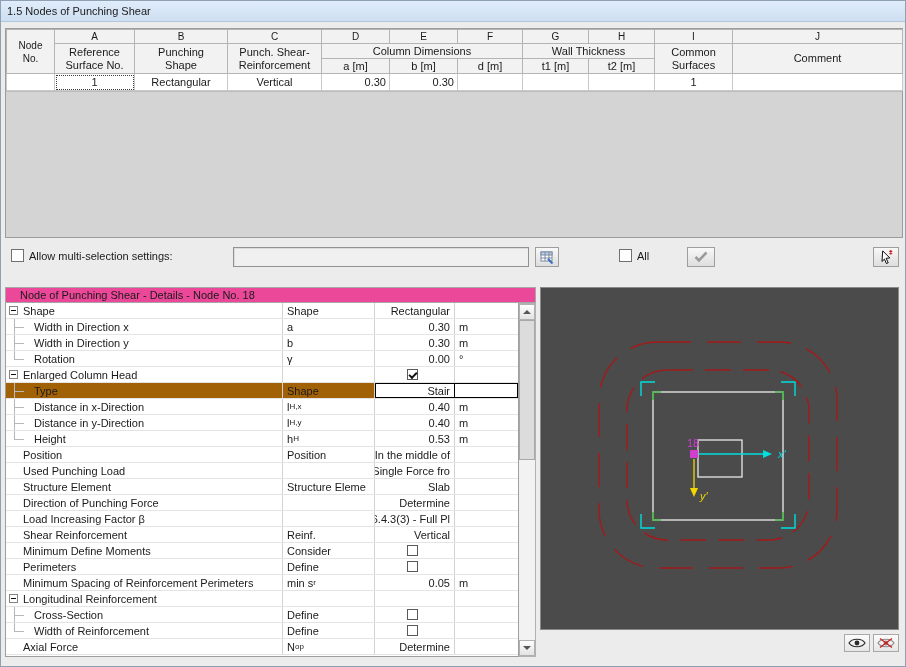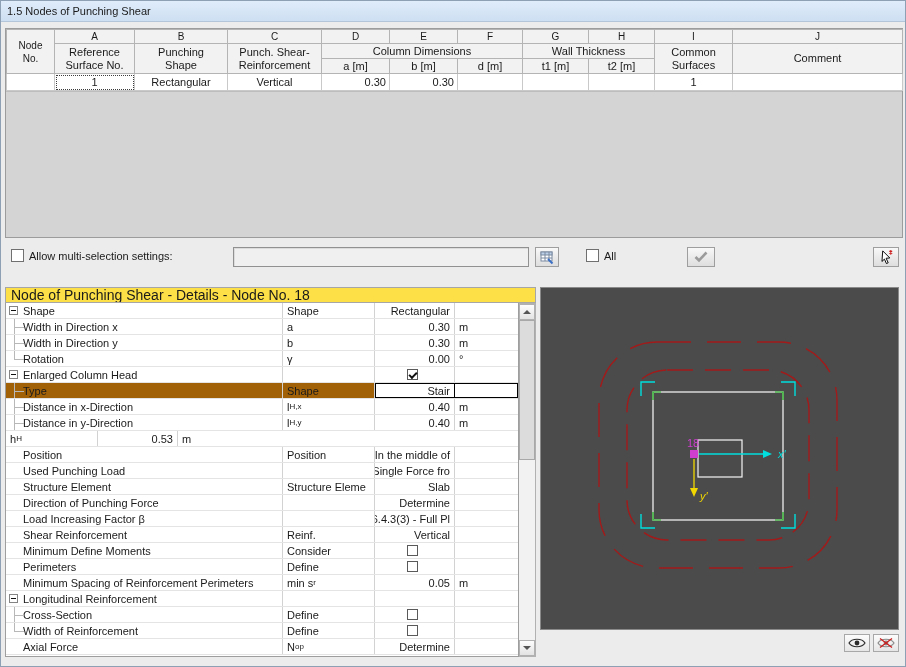--- a/index.html
+++ b/index.html
@@ -22,37 +22,37 @@
   td.node{background:#2e63c4;color:#fff;text-align:center;border-color:#8f8f8f}
   td.center{text-align:center}
   td.num{text-align:right}
   td.focus{outline:1px dotted #3c3c3c;outline-offset:-2px}
   .filler{height:146px;background:#d4d4d4;border-top:1px solid #bdbdbd}
 
   
   .multirow{position:absolute;left:4px;top:244px;width:898px;height:24px}
   .chkwrap{position:absolute;top:4px;display:flex;align-items:center;gap:5px;cursor:default}
   .chk-allow{left:6px}
-  .chk-all{left:581px}
+  .chk-all{left:614px}
   .checkbox{width:13px;height:13px;border:1px solid #707070;background:#fff;display:inline-block}
   input.multi{position:absolute;left:228px;top:2px;width:296px;height:20px;border:1px solid #919191;background:#f0f0f0;box-shadow:inset 1px 1px 0 #dcdcdc;font-family:inherit;font-size:11px;padding:0 3px}
   .btn{border:1px solid #9e9e9e;background:linear-gradient(#f8f8f8,#dedede);display:flex;align-items:center;justify-content:center;cursor:default}
   .applybtn{position:absolute;left:530px;top:2px;width:24px;height:20px}
   .checkbtn{position:absolute;left:682px;top:2px;width:28px;height:20px}
   .pickbtn{position:absolute;right:4px;top:2px;width:26px;height:20px}
 
   
   .details{position:absolute;left:4px;top:286px;width:531px}
-  .details-header{height:16px;background:#fde047;border:1px solid #a6a6a6;font-size:14px;line-height:14px;padding-left:5px;overflow:hidden;white-space:nowrap}
+  .details-header{height:16px;background:#ec4899;border:1px solid #a6a6a6;font-size:11px;line-height:14px;padding-left:14px;overflow:hidden;white-space:nowrap}
   .details-body{display:flex;height:354px}
   .details-table{width:514px;background:#fff;border:1px solid #9e9e9e;border-top:none;overflow:hidden}
   .d-row{display:flex;height:16px;font-size:11px;border-bottom:1px solid #e4e4e4;align-items:stretch;background:#fff}
   .d-cell{display:flex;align-items:center;overflow:hidden;white-space:nowrap;border-right:1px solid #d2d2d2}
   .d-label{width:277px;position:relative;padding-left:17px}
-  .child .d-label{padding-left:17px}
+  .child .d-label{padding-left:28px}
   .child .d-label::before{content:"";position:absolute;left:8px;top:0;bottom:0;border-left:1px solid #b8b8b8}
   .child.last .d-label::before{bottom:50%}
   .child .d-label::after{content:"";position:absolute;left:8px;top:50%;width:10px;border-top:1px solid #b8b8b8}
   .d-param{width:92px;padding-left:4px}
   .d-value{width:80px;justify-content:flex-end;padding-right:4px}
   .d-unit{flex:1;padding-left:4px;border-right:none}
   sub{font-size:8px}
   .expand-box{position:absolute;left:3px;top:50%;margin-top:-5px;width:9px;height:9px;border:1px solid #848484;background:#fff}
   .expand-box::after{content:"";position:absolute;left:1px;top:3px;width:5px;height:1px;background:#101010}
   .selected .d-label,.selected .d-param{background:#a16207}
@@ -284,20 +284,23 @@
             <div class="d-cell d-param">
               <span>l</span>
               <sub>H,y</sub>
             </div>
             <div class="d-cell d-value">
               <span>0.40</span>
             </div>
             <div class="d-cell d-unit">m</div>
           </div>
           <div class="d-row child last">
+            <div class="d-cell d-label">
+              <span>Height</span>
+            </div>
             <div class="d-cell d-param">
               <span>h</span>
               <sub>H</sub>
             </div>
             <div class="d-cell d-value">
               <span>0.53</span>
             </div>
             <div class="d-cell d-unit">m</div>
           </div>
           <div class="d-row root">

